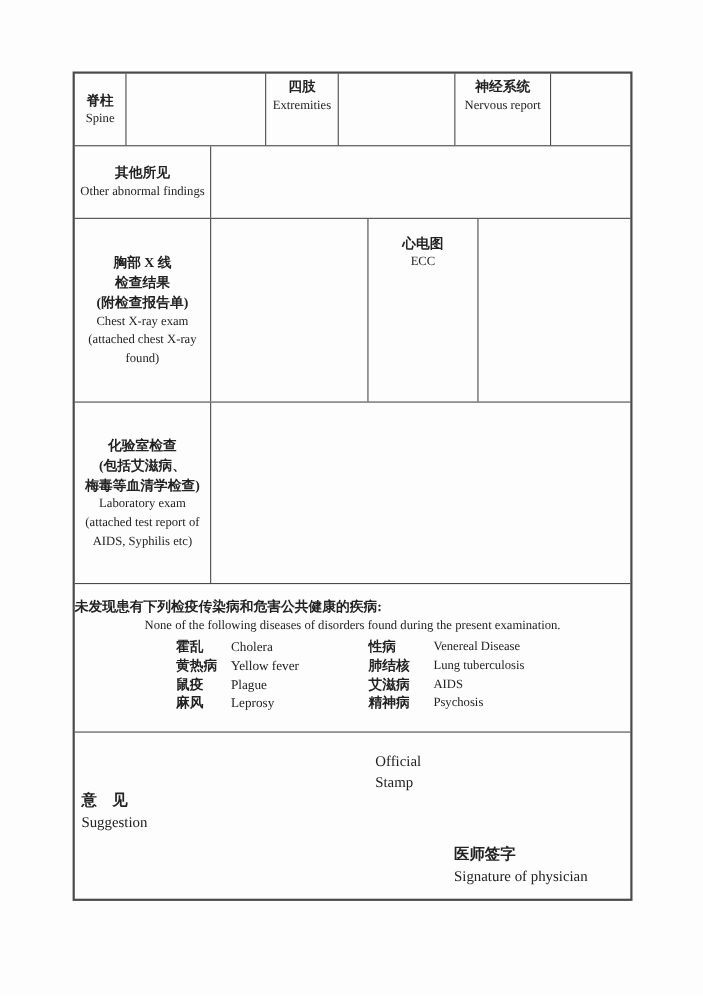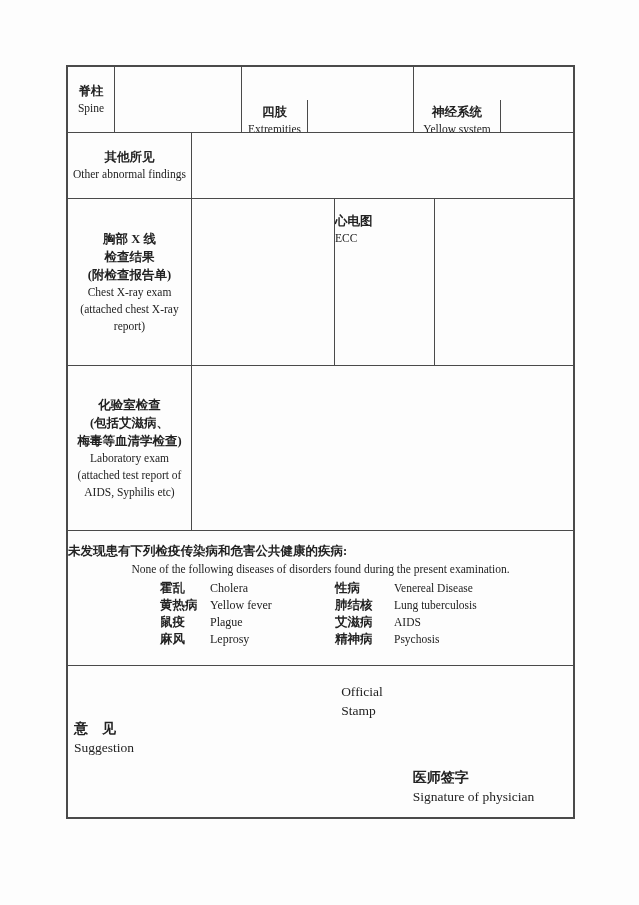--- a/index.html
+++ b/index.html
@@ -28,22 +28,22 @@
   .w87{width:87px;} .w124{width:124px;} .w143{width:143px;} .w100{width:100px;}
   .flex1{flex:1;}
 
   .zh { font-weight:bold; font-size:12.5px; line-height:1.45; }
   .en { font-weight:normal; font-size:11.5px; line-height:1.45; }
 
   .label-mid {
     display:flex; flex-direction:column; justify-content:center;
     align-items:center; text-align:center;
   }
-  .label-top { text-align:center; padding-top:3px;margin-top:33px; }
-  .ecc-cell  { text-align:left; padding-top:13px; }
+  .label-top { text-align:center; padding-top:3px; }
+  .ecc-cell  { text-align:center; padding-top:13px; }
 
   
   .r5 { padding-top:12px; }
   .d-title { text-align:left; font-weight:bold; font-size:12.5px; line-height:1.4; }
   .d-sub   { text-align:center; font-size:11.5px; line-height:1.5; }
   .d-list  { margin-top:2px; }
   .d-row   { display:flex; padding-left:92px; line-height:17px; }
   .d-zh1 { width:50px;  font-weight:bold; font-size:12.5px; }
   .d-en1 { width:125px; font-size:12px; }
   .d-zh2 { width:59px;  font-weight:bold; font-size:12.5px; }
@@ -69,41 +69,41 @@
         <div class="en">Spine</div>
       </div>
       <div class="cell w127"></div>
       <div class="cell w66 label-top">
         <div class="zh">四肢</div>
         <div class="en">Extremities</div>
       </div>
       <div class="cell w106"></div>
       <div class="cell w87 label-top">
         <div class="zh">神经系统</div>
-        <div class="en">Yellow system</div>
+        <div class="en">Nervous report</div>
       </div>
       <div class="cell flex1"></div>
     </div>
 
     <div class="row r2">
       <div class="cell w124 label-mid">
         <div class="zh">其他所见</div>
         <div class="en">Other abnormal findings</div>
       </div>
       <div class="cell flex1"></div>
     </div>
 
     <div class="row r3">
       <div class="cell w124 label-mid">
         <div class="zh">胸部 X 线</div>
         <div class="zh">检查结果</div>
         <div class="zh">(附检查报告单)</div>
         <div class="en">Chest X-ray exam</div>
         <div class="en">(attached chest X-ray</div>
-        <div class="en">report)</div>
+        <div class="en">found)</div>
       </div>
       <div class="cell w143"></div>
       <div class="cell w100 ecc-cell">
         <div class="zh">心电图</div>
         <div class="en">ECC</div>
       </div>
       <div class="cell flex1"></div>
     </div>
 
     <div class="row r4">

